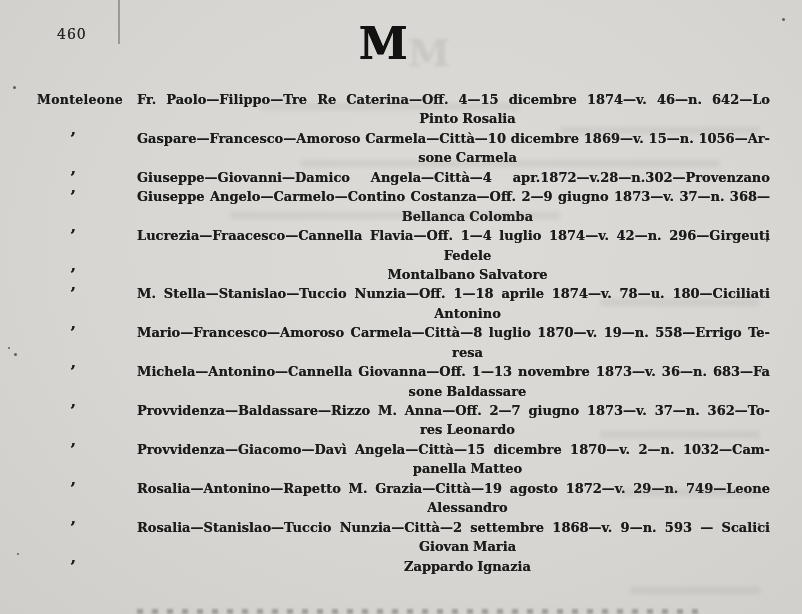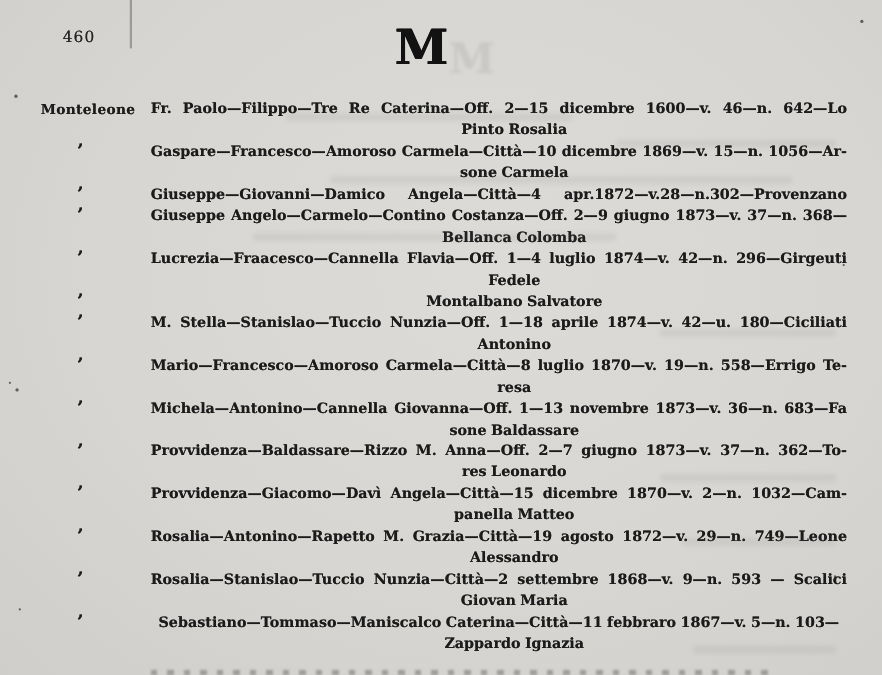--- a/index.html
+++ b/index.html
@@ -89,21 +89,21 @@
 
   <div class="page-number">460</div>
   <div class="section-letter">M</div>
   <div class="ghost-letter">M</div>
 
   <div class="index-body">
 
     <div class="entry">
       <div class="col-surname"><span class="surname-name">Monteleone</span></div>
       <div class="col-lines">
-        <div class="line full">Fr. Paolo—Filippo—Tre Re Caterina—Off. 2—15 dicembre 1600—v. 46—n. 642—Lo</div>
+        <div class="line full">Fr. Paolo—Filippo—Tre Re Caterina—Off. 4—15 dicembre 1874—v. 46—n. 642—Lo</div>
         <div class="line cont">Pinto Rosalia</div>
       </div>
     </div>
 
     <div class="entry">
       <div class="col-surname"><span class="ditto">’</span></div>
       <div class="col-lines">
         <div class="line full">Gaspare—Francesco—Amoroso Carmela—Città—10 dicembre 1869—v. 15—n. 1056—Ar-</div>
         <div class="line cont">sone Carmela</div>
       </div>
@@ -135,21 +135,21 @@
     <div class="entry">
       <div class="col-surname"><span class="ditto">’</span></div>
       <div class="col-lines">
         <div class="line cont">Montalbano Salvatore</div>
       </div>
     </div>
 
     <div class="entry">
       <div class="col-surname"><span class="ditto">’</span></div>
       <div class="col-lines">
-        <div class="line full">M. Stella—Stanislao—Tuccio Nunzia—Off. 1—18 aprile 1874—v. 42—u. 180—Ciciliati</div>
+        <div class="line full">M. Stella—Stanislao—Tuccio Nunzia—Off. 1—18 aprile 1874—v. 78—u. 180—Ciciliati</div>
         <div class="line cont">Antonino</div>
       </div>
     </div>
 
     <div class="entry">
       <div class="col-surname"><span class="ditto">’</span></div>
       <div class="col-lines">
         <div class="line full">Mario—Francesco—Amoroso Carmela—Città—8 luglio 1870—v. 19—n. 558—Errigo Te-</div>
         <div class="line cont">resa</div>
       </div>
@@ -191,21 +191,20 @@
       <div class="col-surname"><span class="ditto">’</span></div>
       <div class="col-lines">
         <div class="line full">Rosalia—Stanislao—Tuccio Nunzia—Città—2 settembre 1868—v. 9—n. 593 — Scalici</div>
         <div class="line cont">Giovan Maria</div>
       </div>
     </div>
 
     <div class="entry">
       <div class="col-surname"><span class="ditto">’</span></div>
       <div class="col-lines">
-        <div class="line">Sebastiano—Tommaso—Maniscalco Caterina—Città—11 febbraro 1867—v. 5—n. 103—</div>
         <div class="line cont">Zappardo Ignazia</div>
       </div>
     </div>
 
   </div>
 
   <div class="bleed" style="left:260px; top:103px; width:260px;"></div>
   <div class="bleed" style="left:560px; top:127px; width:200px;"></div>
   <div class="bleed" style="left:300px; top:160px; width:420px;"></div>
   <div class="bleed" style="left:230px; top:212px; width:330px;"></div>

